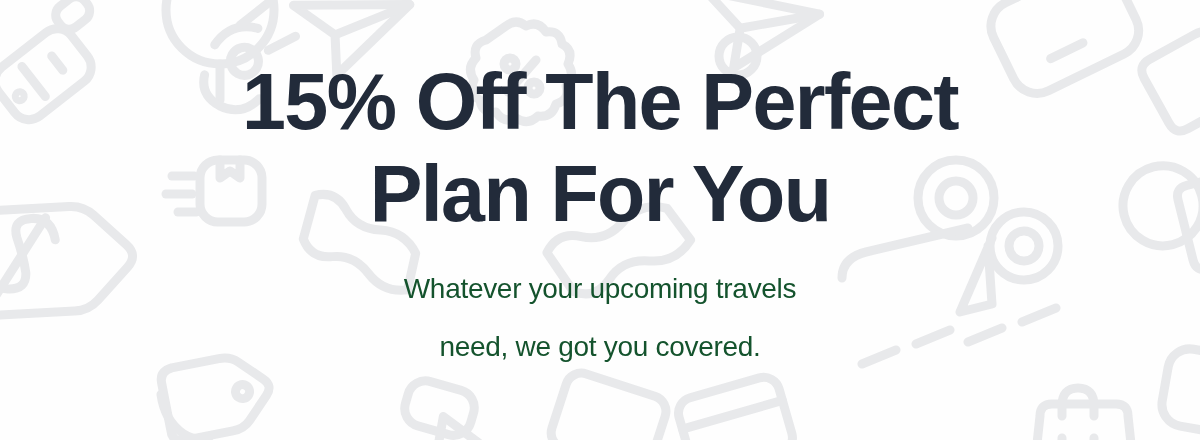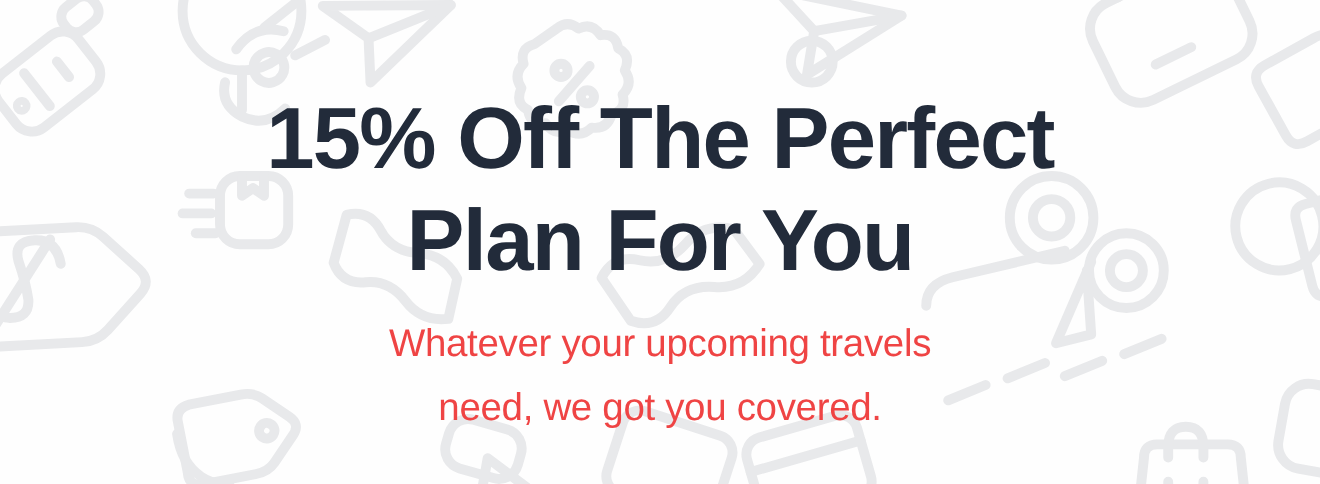--- a/index.html
+++ b/index.html
@@ -39,22 +39,22 @@
   
   .banner-content {
     position: relative;
     z-index: 2;
     width: 1200px;
     height: 440px;
     box-sizing: border-box;
     display: flex;
     flex-direction: column;
     align-items: center;
-    justify-content: center;
-    padding-top: 40px;
+    justify-content: flex-start;
+    padding-top: 56px;
   }
 
   .banner-heading {
     margin: 0;
     width: 900px;
     text-align: center;
     font-family: "Liberation Sans", sans-serif;
     font-size: 79px;
     line-height: 92px;
     font-weight: bold;
@@ -62,25 +62,25 @@
     color: #222b3a;
     white-space: pre-line;
   }
 
   .banner-subheading {
     margin: 0;
     margin-top: 20px;
     width: 760px;
     text-align: center;
     font-family: "Liberation Sans", sans-serif;
-    font-size: 35px;
+    font-size: 28px;
     line-height: 58px;
     font-weight: 400;
     letter-spacing: -0.3px;
-    color: #ef4444;
+    color: #14532d;
     white-space: pre-line;
   }
 </style>
 </head>
 <body>
 
 <div class="promo-banner">
 
   <div class="pattern-layer">
     <svg viewBox="0 0 1200 440" xmlns="http://www.w3.org/2000/svg" fill="none" stroke="#e8e9eb" stroke-width="9" stroke-linecap="round" stroke-linejoin="round">

